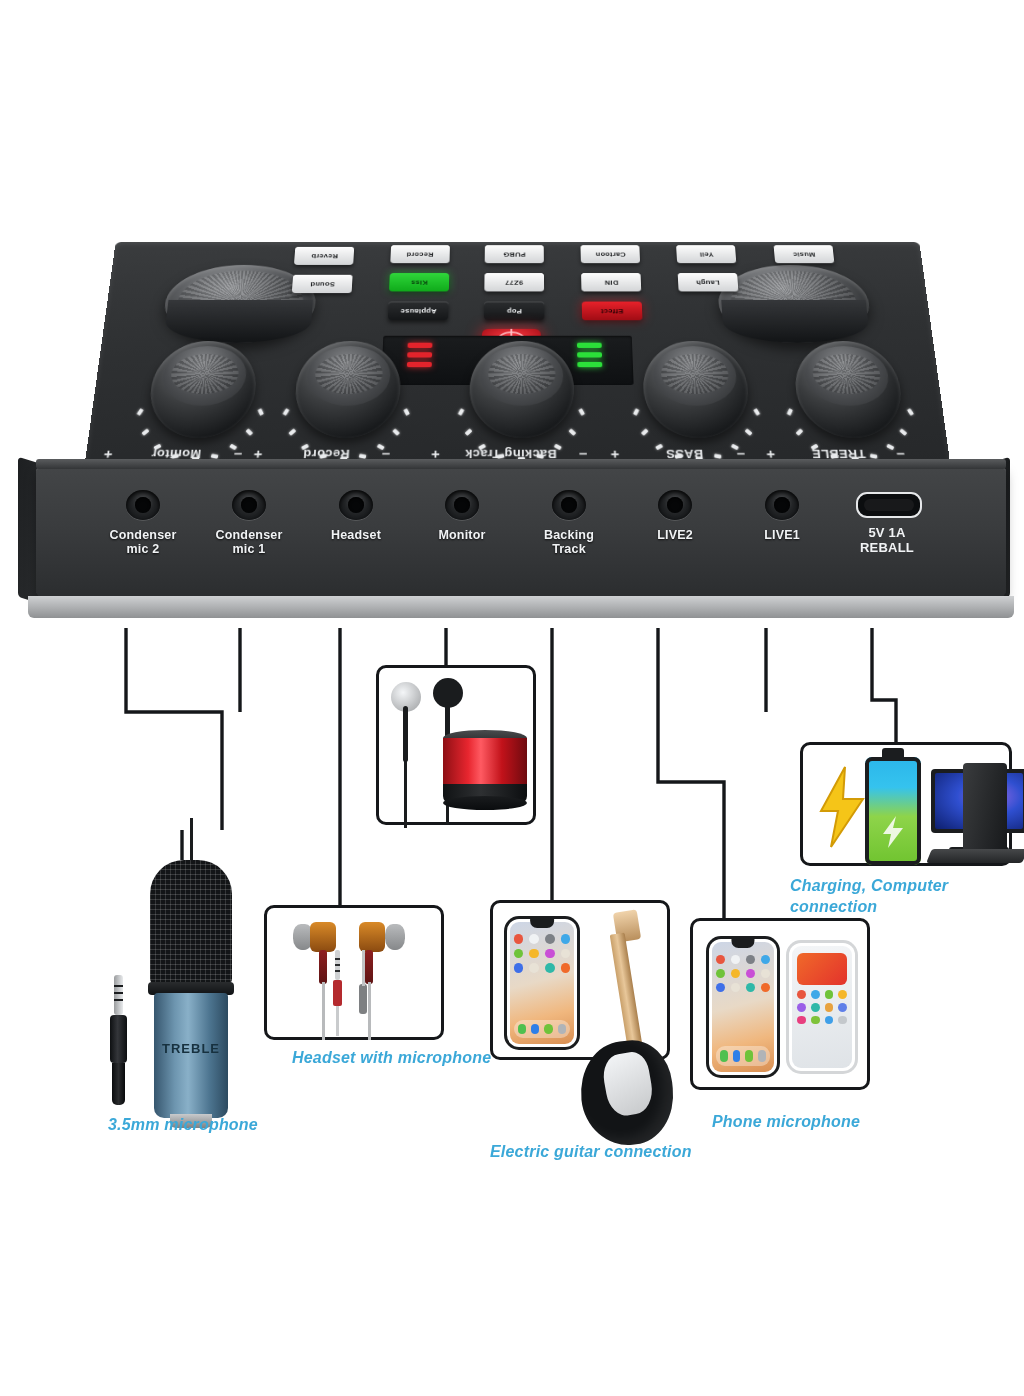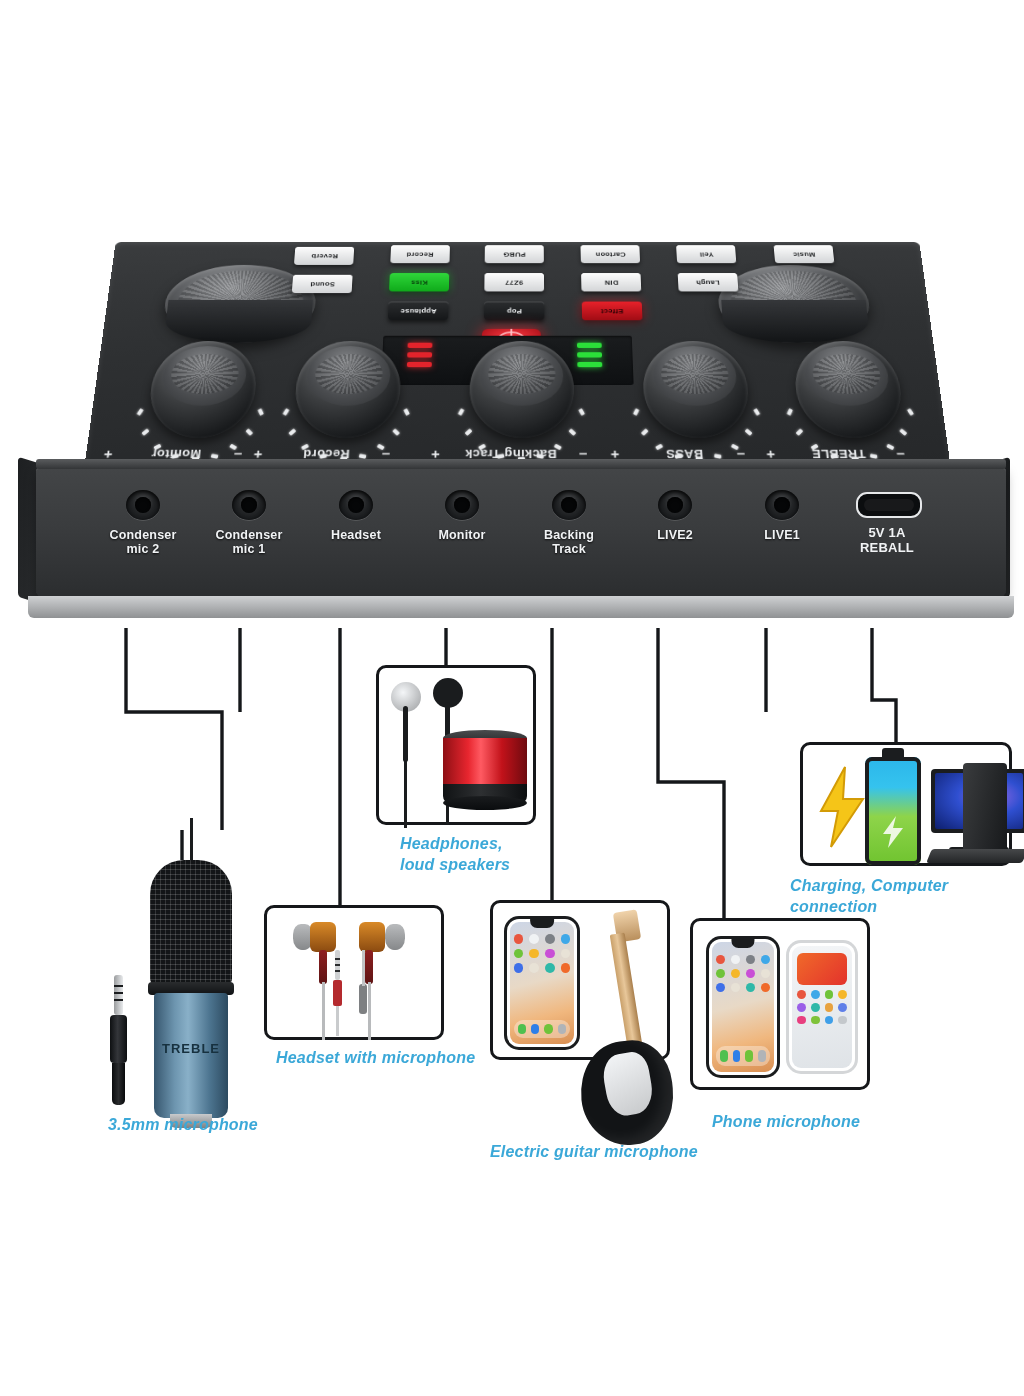--- a/index.html
+++ b/index.html
@@ -525,22 +525,20 @@
         <div class="stem"></div>
         <div class="wire"></div>
     </div>
     <div class="speaker" style="left:64px;top:62px;">
       <div class="top"></div>
         <div class="cyl"></div>
         <div class="base"></div>
         <div class="btm"></div>
     </div>
   </div>
-  <div class="cap-label" style="left:400px;top:834px;width:200px;">Headphones,
-loud speakers</div>
 
   <div class="abox" style="left:800px;top:742px;width:212px;height:124px;">
     <svg width="56" height="84" style="position:absolute;left:10px;top:20px;" viewBox="0 0 56 84">
       <polygon points="32,2 8,46 25,46 18,82 50,34 30,34" fill="#f5c518" stroke="#d39b06" stroke-width="2"></polygon>
     </svg>
     <div class="battery" style="left:62px;top:12px;">
       <div class="nub"></div>
       <svg width="26" height="34" style="position:absolute;left:15px;top:58px;" viewBox="0 0 26 34">
         <polygon points="16,1 3,19 11,19 8,33 23,13 13,13" fill="#ffffff" opacity=".85"></polygon>
       </svg>
@@ -575,21 +573,21 @@
           <i style="top:8px"></i>
           <i style="top:14px"></i>
           <i style="top:20px"></i>
         </div>
       <div class="grip"></div>
         <div class="tail"></div>
     </div>
     <div style="position:absolute;left:92px;top:76px;width:8px;height:30px;background:#7e8082;border-radius:3px;"></div>
     <div style="position:absolute;left:95px;top:42px;width:3px;height:36px;background:#c2c4c6;"></div>
   </div>
-  <div class="cap-label" style="left:276px;top:1048px;width:240px;">Headset with microphone</div>
+  <div class="cap-label" style="left:292px;top:1048px;width:240px;">Headset with microphone</div>
 
   <div style="position:absolute;left:150px;top:860px;">
     <div class="mic">
       <div class="cable"></div>
       <div class="grille"></div>
       <div class="ring"></div>
       <div class="body">
         <div class="brand">TREBLE</div>
       </div>
       <div class="foot"></div>
@@ -632,21 +630,21 @@
         </div>
       </div>
     </div>
     <div class="guitar" style="left:82px;top:30px;">
       <div class="head"></div>
         <div class="neck"></div>
         <div class="bodyg"></div>
         <div class="pick"></div>
     </div>
   </div>
-  <div class="cap-label" style="left:490px;top:1142px;width:260px;">Electric guitar microphone</div>
+  <div class="cap-label" style="left:490px;top:1142px;width:260px;">Electric guitar connection</div>
 
   <div class="abox" style="left:690px;top:918px;width:180px;height:172px;">
     <div class="phone" style="left:16px;top:18px;width:68px;height:136px;">
       <div class="notch"></div>
       <div class="scr">
         <div class="ios-bg"></div>
         <div class="grid-icons">
           <i style="background:#e8563f"></i>
             <i style="background:#f0f2f4"></i>
             <i style="background:#7c8086"></i>

